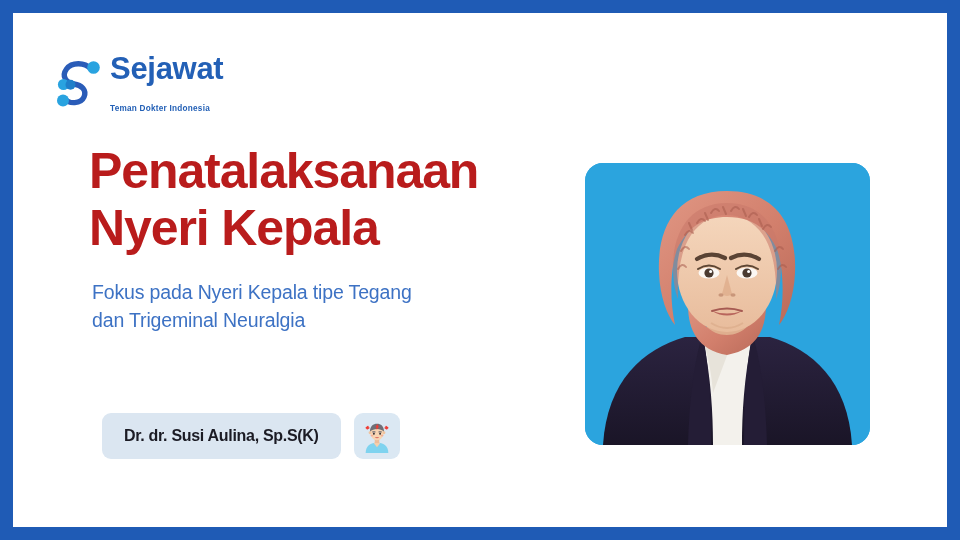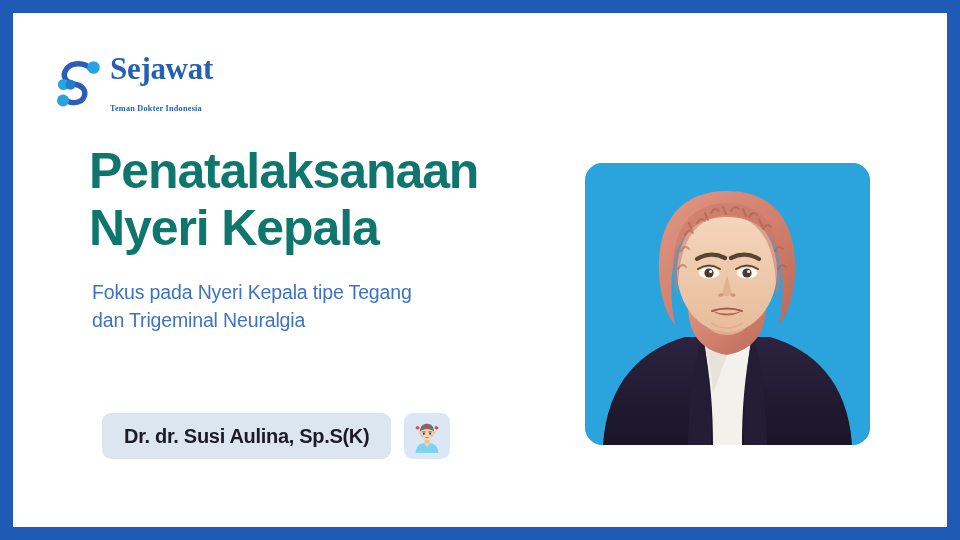--- a/index.html
+++ b/index.html
@@ -44,21 +44,20 @@
     width: 46px;
     height: 50px;
     flex: none;
     display: block;
   }
   .logo-text-wrap {
     display: flex;
     flex-direction: column;
     justify-content: center;
     padding-top: 2px;
-    font-family: Liberation Serif, serif;
   }
   .logo-word {
     font-size: 31px;
     font-weight: 700;
     color: #2360b6;
     letter-spacing: -0.3px;
     line-height: 1.0;
   }
   .logo-tagline {
     font-size: 8.2px;
@@ -72,21 +71,21 @@
   
   .content {
     position: absolute;
     left: 76px;
     top: 130px;
     width: 470px;
   }
   .title {
     font-size: 50px;
     font-weight: 700;
-    color: #0f766e;
+    color: #b91c1c;
     line-height: 1.13;
     letter-spacing: -1.1px;
     margin: 0;
     white-space: pre-line;
   }
   .subtitle {
     font-size: 19.5px;
     font-weight: 400;
     color: #3d72c4;
     line-height: 1.45;
@@ -106,21 +105,21 @@
   }
   .speaker-pill {
     background: #dbe6f1;
     border-radius: 9px;
     padding: 0 22px;
     height: 46px;
     display: flex;
     align-items: center;
   }
   .speaker-name {
-    font-size: 20px;
+    font-size: 16px;
     font-weight: 700;
     color: #1b1b24;
     letter-spacing: -0.3px;
     white-space: nowrap;
   }
   .speaker-emoji-tile {
     width: 46px;
     height: 46px;
     border-radius: 9px;
     background: #dbe8f3;

